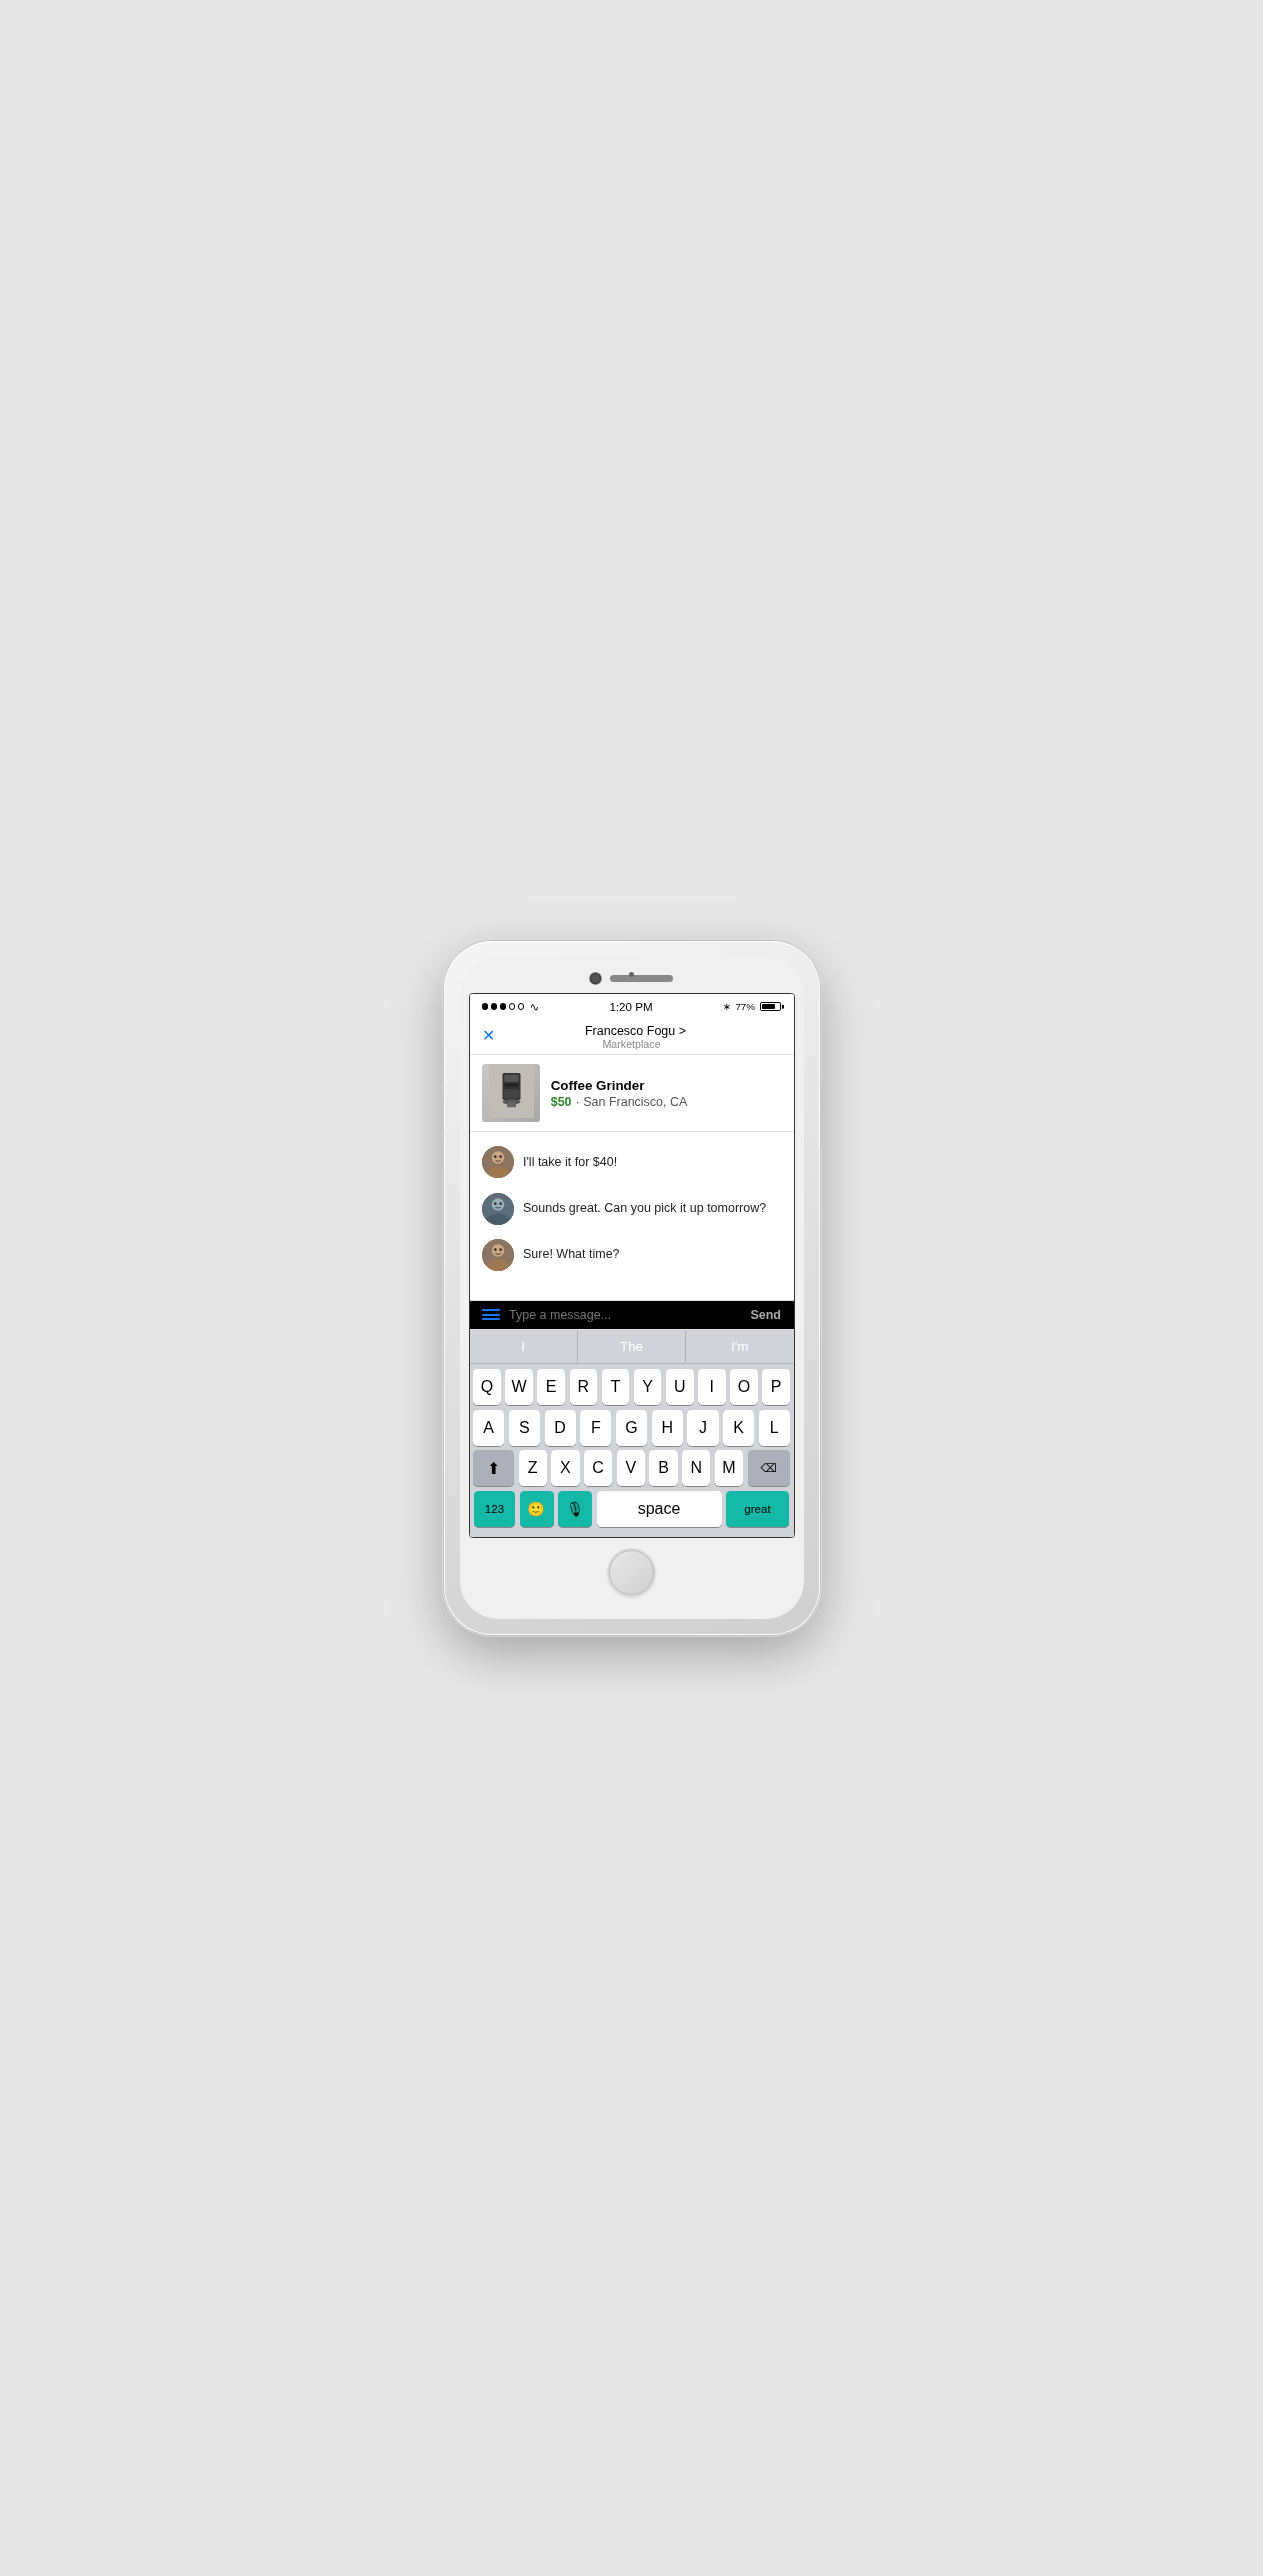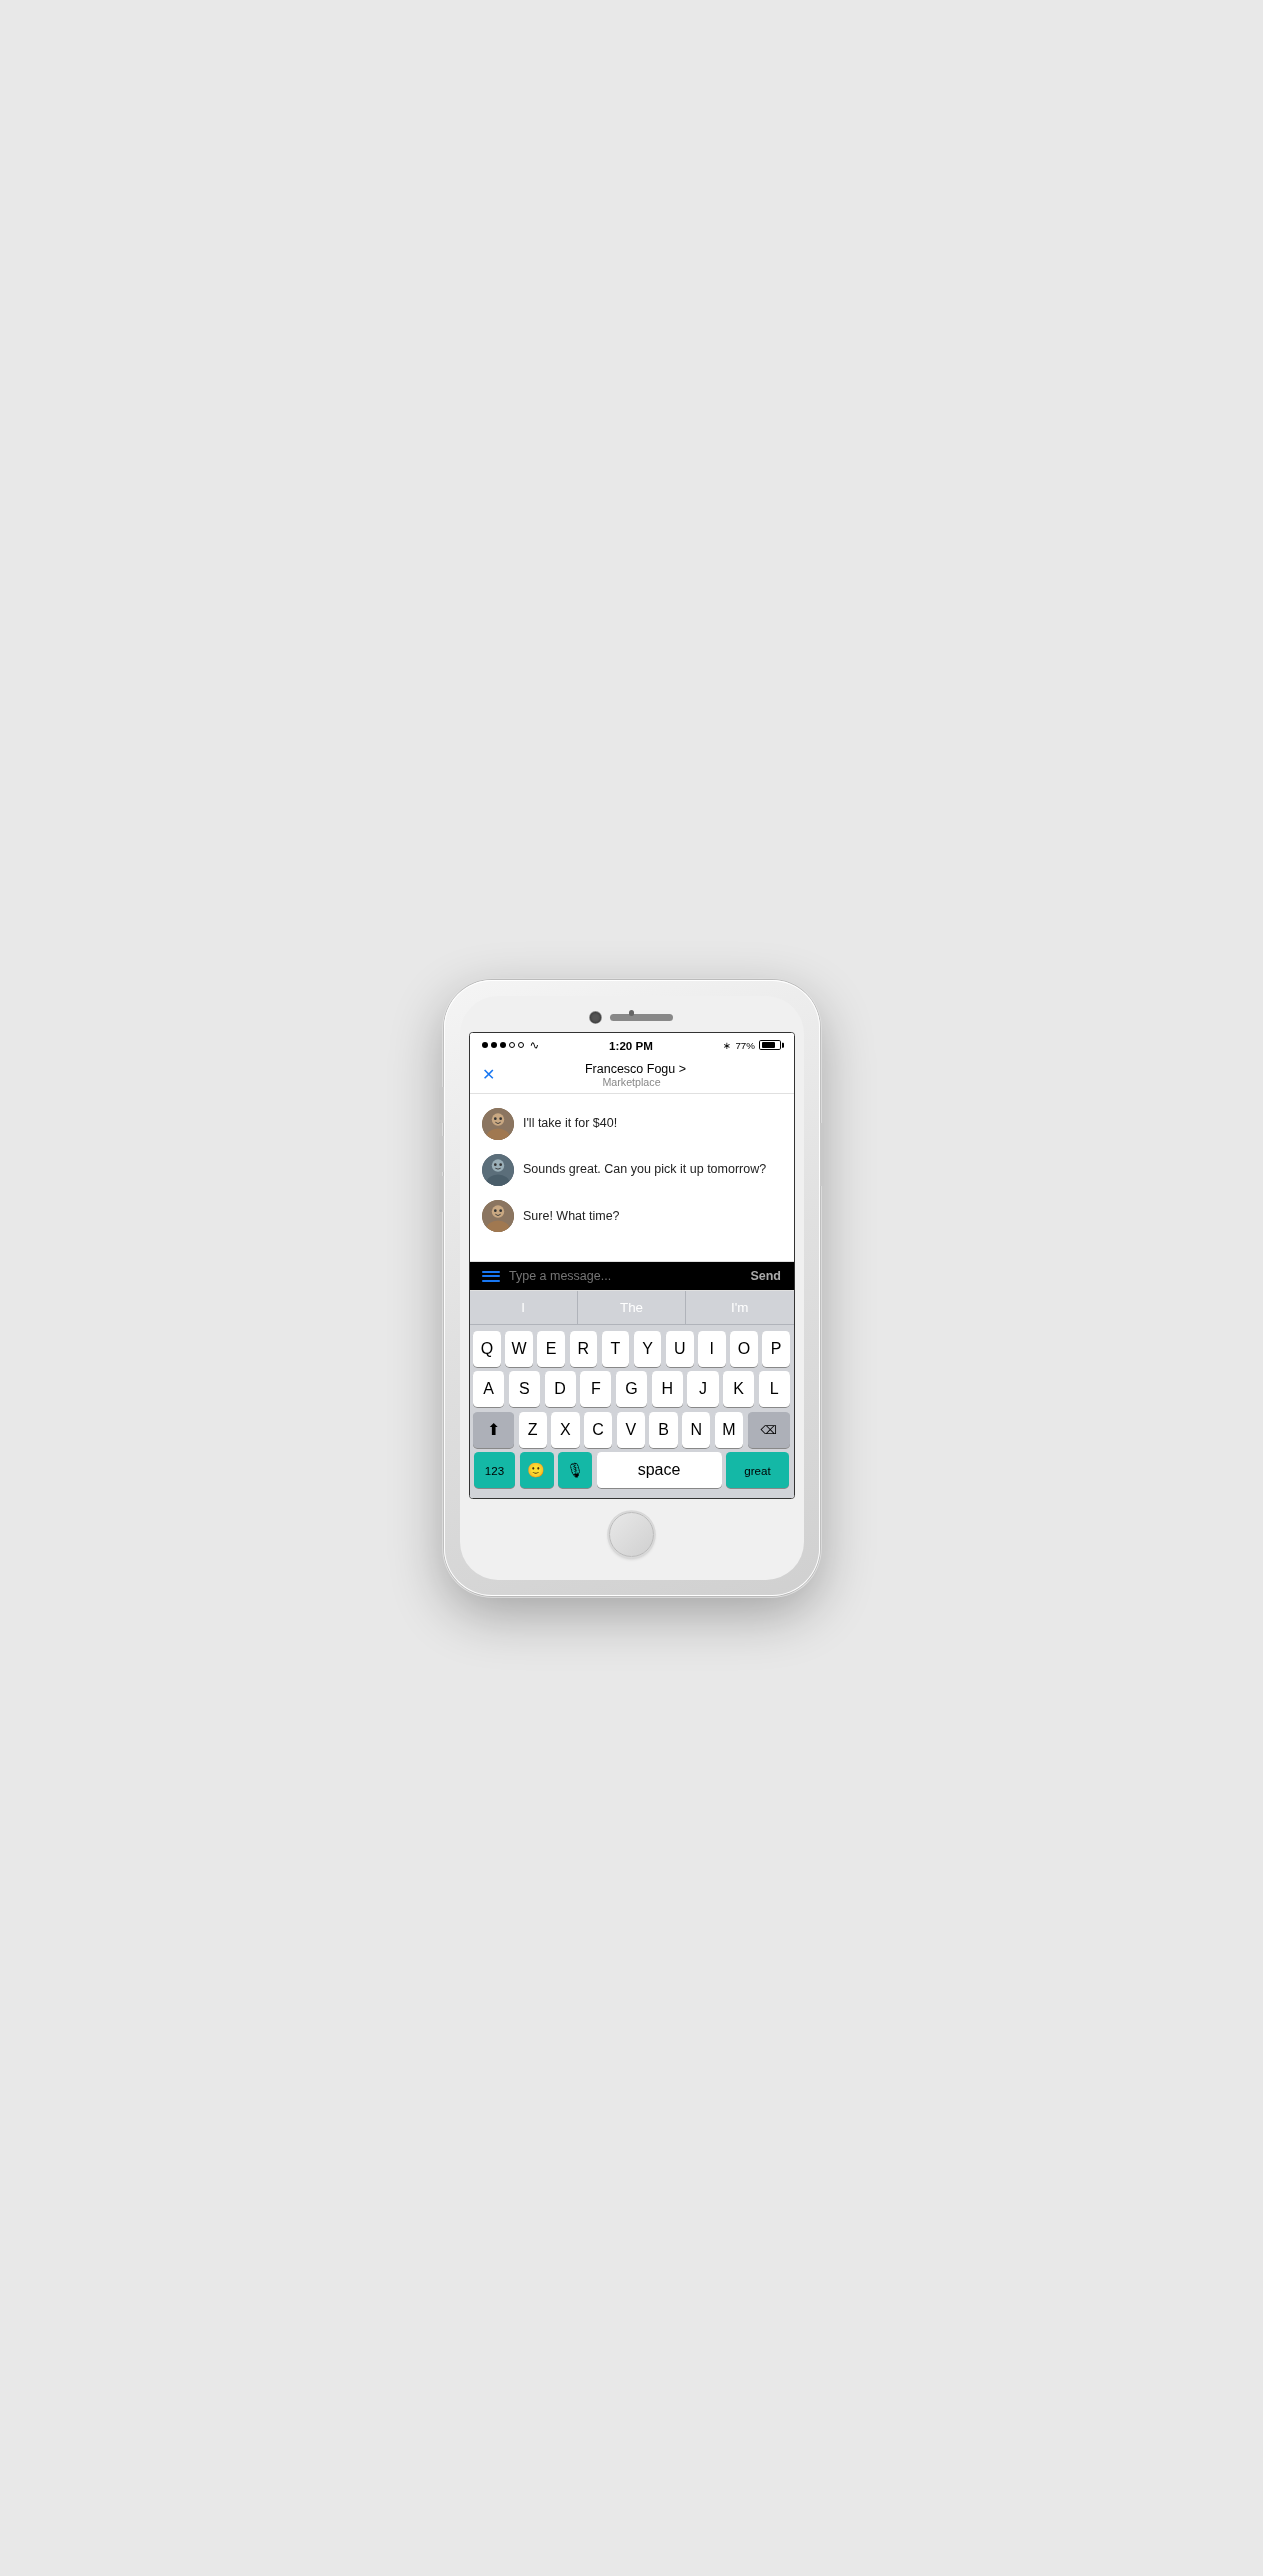--- a/index.html
+++ b/index.html
@@ -123,21 +123,21 @@
     .signal-dot.empty {
       background: transparent;
       border: 0.9px solid #000;
     }
     .wifi-icon {
       margin-left: 2.7px;
       font-size: 11.6px;
     }
     .status-center {
       font-size: 11.6px;
-      font-weight: 700;
+      font-weight: 400;
     }
     .status-right {
       display: flex;
       align-items: center;
       gap: 4.5px;
       font-size: 9.8px;
     }
     .battery-icon {
       display: flex;
       align-items: center;
@@ -462,20 +462,45 @@
       <div class="nav-bar">
         <div class="nav-close">✕</div>
         <div class="nav-title-area">
           <div class="nav-title-name">
             <span>Francesco Fogu</span><span> &gt;</span>
           </div>
           <div class="nav-subtitle">Marketplace</div>
         </div>
       </div>
 
+      <div class="product-card">
+        <div class="product-image">
+          <div class="product-image-inner">
+
+            <svg width="45" height="54" viewBox="0 0 50 60">
+
+              <rect width="50" height="60" fill="#c0bdb8"></rect>
+
+              <rect x="15" y="10" width="20" height="30" rx="2" fill="#333"></rect>
+              <rect x="17" y="12" width="16" height="8" rx="1" fill="#555"></rect>
+              <rect x="18" y="22" width="14" height="3" fill="#222"></rect>
+              <rect x="16" y="28" width="18" height="10" rx="1" fill="#444"></rect>
+              <ellipse cx="25" cy="42" rx="10" ry="3" fill="#555"></ellipse>
+              <rect x="20" y="42" width="10" height="6" rx="1" fill="#666"></rect>
+            </svg>
+          </div>
+        </div>
+        <div class="product-info">
+          <div class="product-name">Coffee Grinder</div>
+          <div>
+            <span class="product-price">$50</span>
+            <span class="product-location">· San Francisco, CA</span>
+          </div>
+        </div>
+      </div>
 
       <div class="messages-area">
         <div class="message-row">
           <div class="avatar avatar-person1">
             <svg width="32" height="32" viewBox="0 0 36 36">
               <circle cx="18" cy="18" r="18" fill="#8B7560"></circle>
               <circle cx="18" cy="13" r="7" fill="#c9a882"></circle>
               <ellipse cx="18" cy="33" rx="13" ry="10" fill="#a07850"></ellipse>
               <circle cx="15" cy="12" r="1.5" fill="#333"></circle>
               <circle cx="21" cy="12" r="1.5" fill="#333"></circle>

